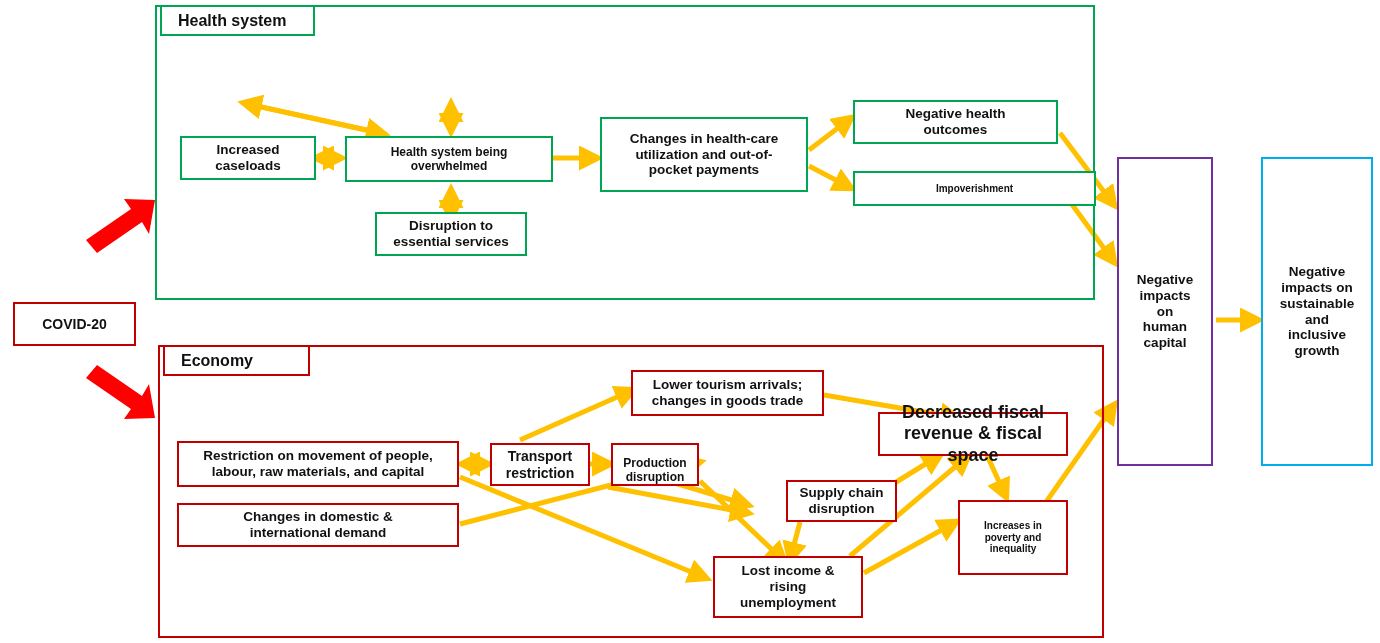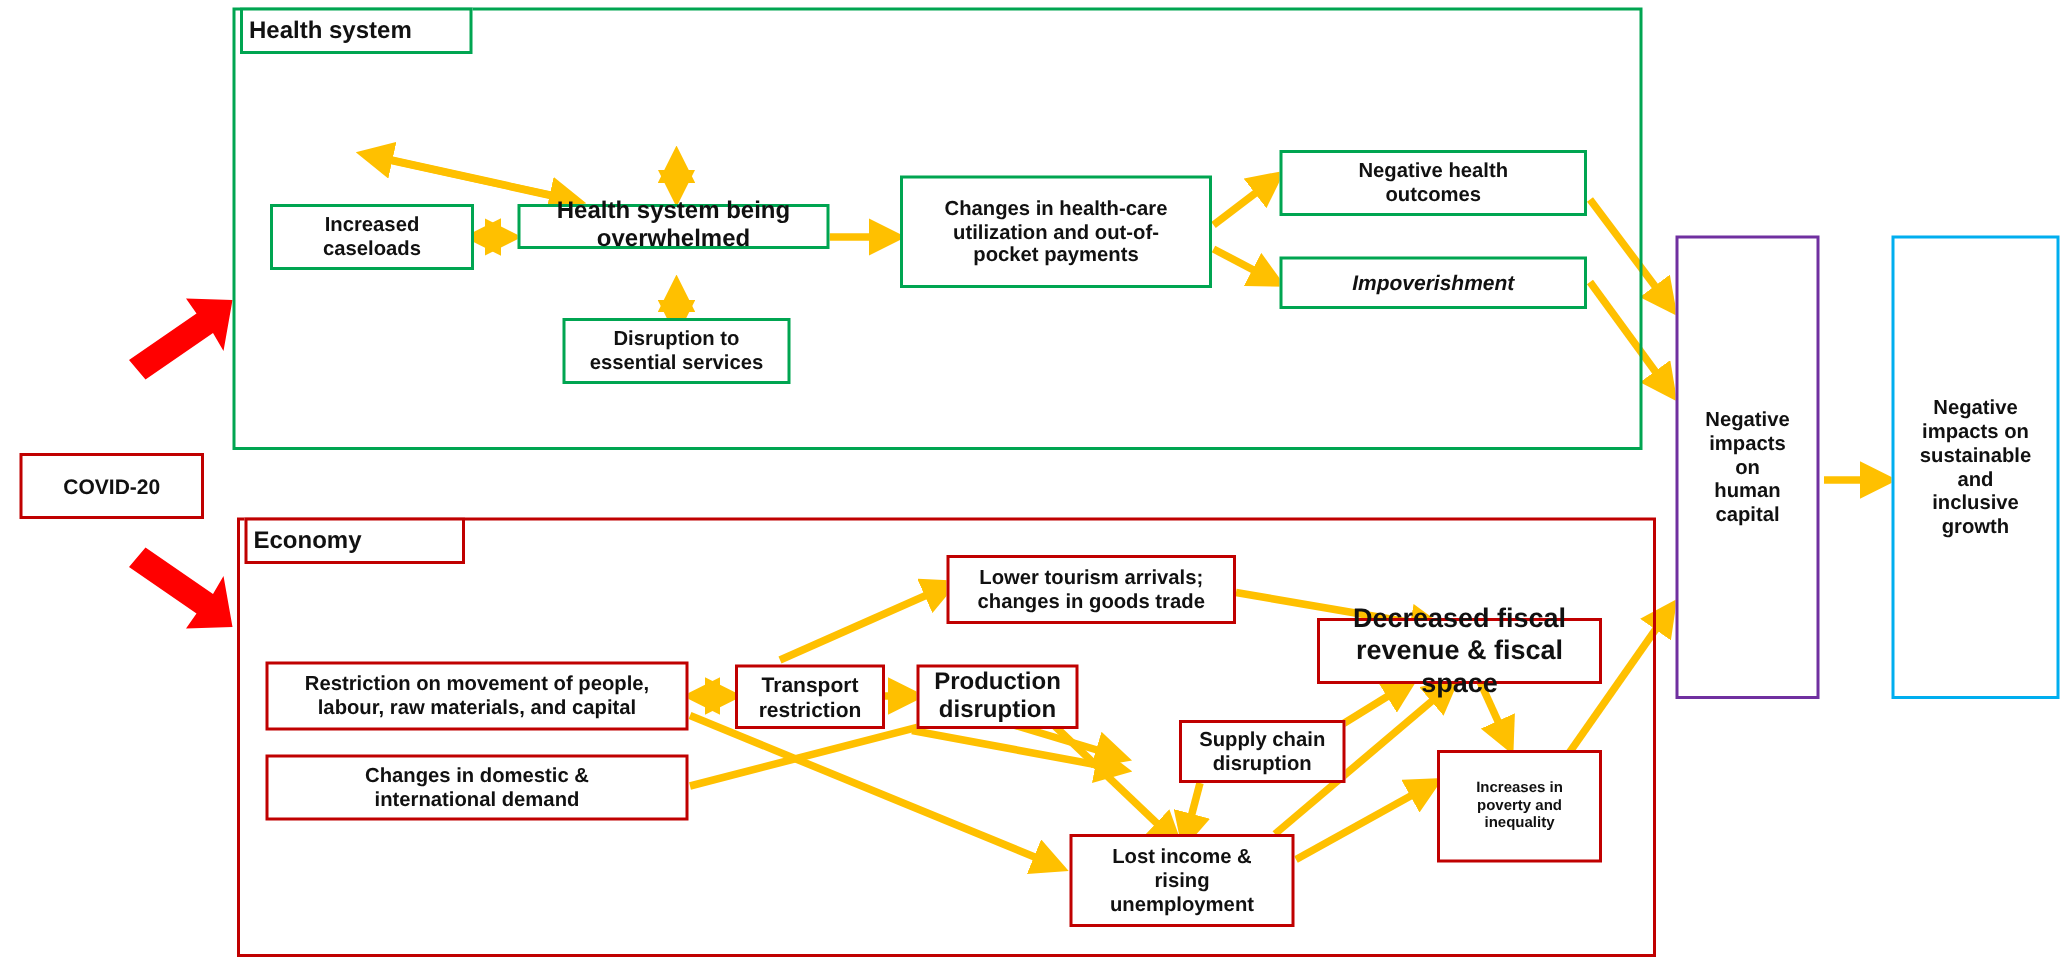--- a/index.html
+++ b/index.html
@@ -1,20 +1,20 @@
 <!DOCTYPE html>
 <html><head>
 <meta charset="utf-8">
 <style>
   html,body{margin:0;padding:0;background:#ffffff;}
   body{font-family:"Liberation Sans", sans-serif;}
   #stage{position:relative;width:1380px;height:643px;background:#fff;overflow:hidden;}
   svg.layer{position:absolute;left:0;top:0;width:1380px;height:643px;}
   .node{position:absolute;box-sizing:border-box;background:#fff;display:flex;align-items:center;justify-content:center;text-align:center;font-weight:bold;color:#111;line-height:1.18;z-index:3;}
-  .container-label{position:absolute;box-sizing:border-box;background:#fff;display:flex;align-items:center;padding-left:4px;font-weight:bold;color:#111;z-index:4;}
+  .container-label{position:absolute;box-sizing:border-box;background:#fff;display:flex;align-items:center;padding-left:16px;font-weight:bold;color:#111;z-index:4;}
   .grp{position:absolute;box-sizing:border-box;background:transparent;z-index:1;}
   .green{border:2px solid #00A551;}
   .red{border:2px solid #C00000;}
   .purple{border:2px solid #7030A0;}
   .blue{border:2px solid #00AEEF;}
 </style>
 </head>
 <body>
 
 <div id="stage">
@@ -80,46 +80,46 @@
     <span>Economy</span>
   </div>
 
   <div class="node red" style="left:13px;top:302px;width:123px;height:44px;font-size:14px;">
     <span>COVID-20</span>
   </div>
 
   <div class="node green" style="left:180px;top:136px;width:136px;height:44px;font-size:13.5px;">
     <span class="ml">Increased<br>caseloads</span>
   </div>
-  <div class="node green" style="left:345px;top:136px;width:208px;height:30px;font-size:16px;">
+  <div class="node green" style="left:345px;top:136px;width:208px;height:46px;font-size:12px;">
     <span class="ml">Health system being<br>overwhelmed</span>
   </div>
   <div class="node green" style="left:375px;top:212px;width:152px;height:44px;font-size:13.5px;">
     <span class="ml">Disruption to<br>essential services</span>
   </div>
   <div class="node green" style="left:600px;top:117px;width:208px;height:75px;font-size:13.5px;">
     <span class="ml">Changes in health-care<br>utilization and out-of-<br>pocket payments</span>
   </div>
   <div class="node green" style="left:853px;top:100px;width:205px;height:44px;font-size:13.5px;">
     <span class="ml">Negative health<br>outcomes</span>
   </div>
-  <div class="node green" style="left:853px;top:171px;width:205px;height:35px;font-size:14px;font-style:italic;">
+  <div class="node green" style="left:853px;top:171px;width:243px;height:35px;font-size:10px;">
     <span class="ml">Impoverishment</span>
   </div>
 
   <div class="node red" style="left:177px;top:441px;width:282px;height:46px;font-size:13.5px;">
     <span class="ml">Restriction on movement of people,<br>labour, raw materials, and capital</span>
   </div>
   <div class="node red" style="left:177px;top:503px;width:282px;height:44px;font-size:13.5px;">
     <span class="ml">Changes in domestic &amp;<br>international demand</span>
   </div>
   <div class="node red" style="left:490px;top:443px;width:100px;height:43px;font-size:14px;">
     <span class="ml">Transport<br>restriction</span>
   </div>
-  <div class="node red" style="left:611px;top:443px;width:108px;height:43px;font-size:16px;">
+  <div class="node red" style="left:611px;top:443px;width:88px;height:43px;font-size:12px;align-items:flex-end;">
     <span class="ml">Production<br>disruption</span>
   </div>
   <div class="node red" style="left:631px;top:370px;width:193px;height:46px;font-size:13.5px;">
     <span class="ml">Lower tourism arrivals;<br>changes in goods trade</span>
   </div>
   <div class="node red" style="left:749px;top:480px;width:111px;height:42px;font-size:13.5px;margin-left:37px;">
     <span class="ml">Supply chain<br>disruption</span>
   </div>
   <div class="node red" style="left:713px;top:556px;width:150px;height:62px;font-size:13.5px;">
     <span class="ml">Lost income &amp;<br>rising<br>unemployment</span>

